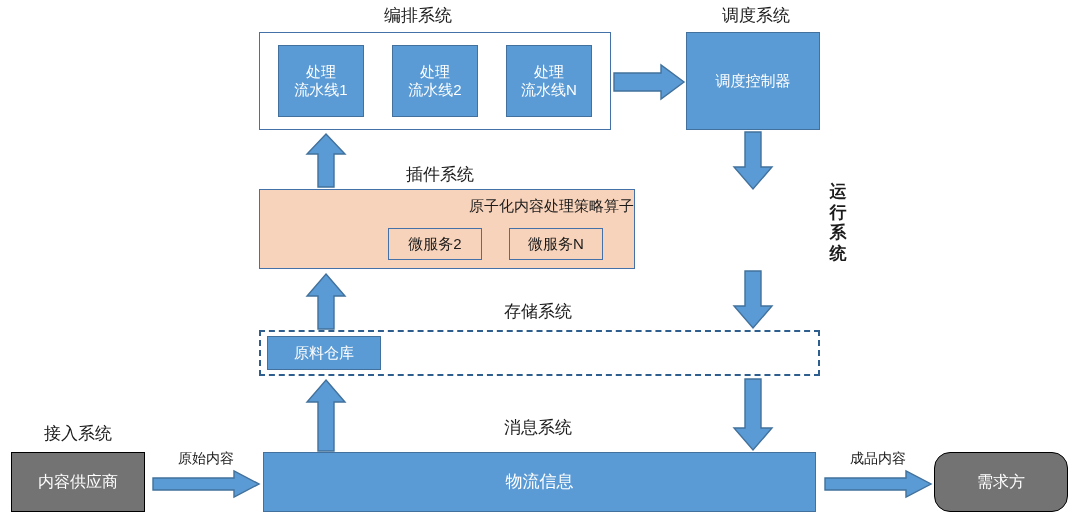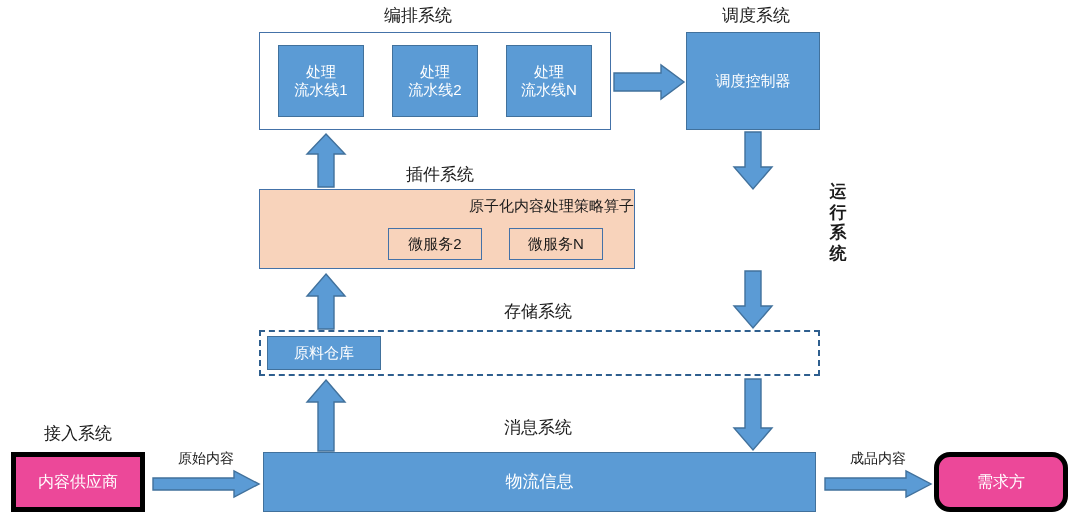--- a/index.html
+++ b/index.html
@@ -46,22 +46,22 @@
     text-align: center;
     line-height: 1.22;
   }
   .box-blue {
     background: #5B9BD5;
     border: 1px solid #41719C;
     color: #ffffff;
     font-size: 15px;
   }
   .box-green {
-    background: #ec4899;
-    border: 5px solid #000000;
+    background: #737373;
+    border: 1px solid #000000;
     color: #ffffff;
     font-size: 16px;
   }
   .box-peach {
     background: #F8D3BB;
     border: 1px solid #4472A8;
     color: #1a1a1a;
     font-size: 15px;
   }
   .container-plain {

